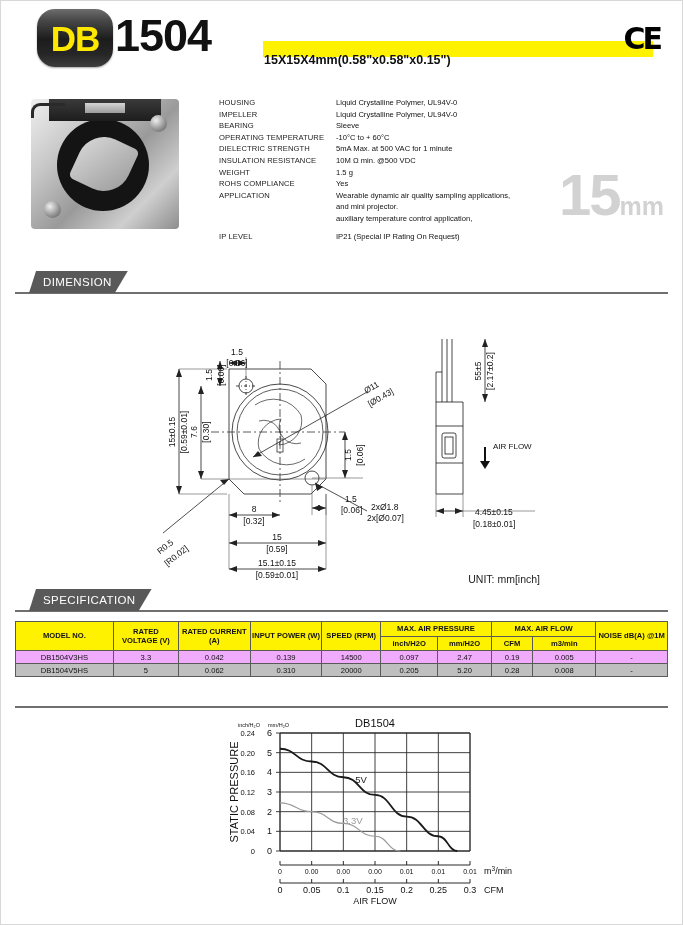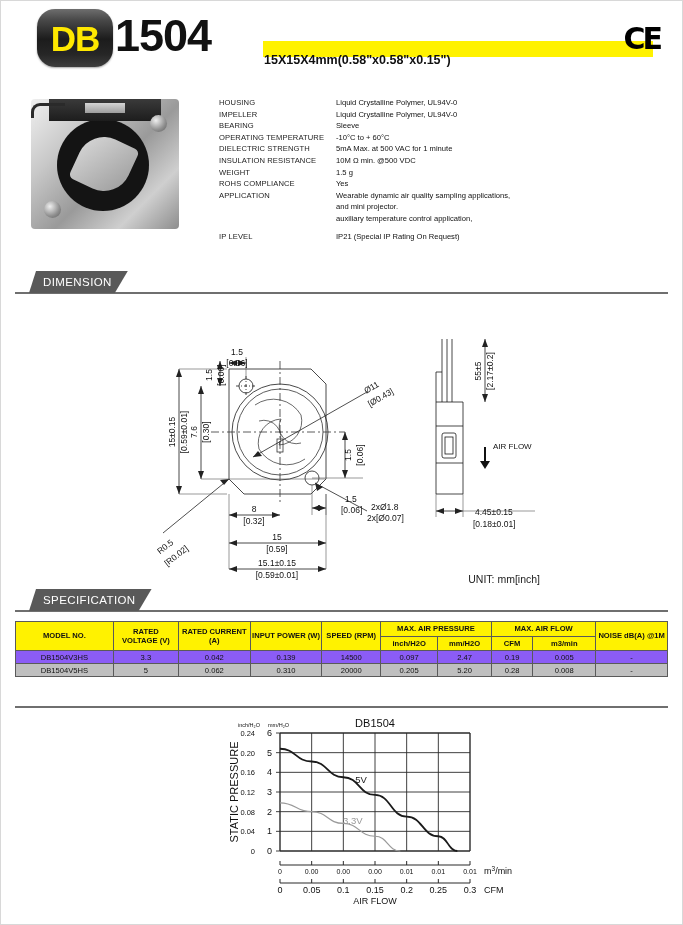--- a/index.html
+++ b/index.html
@@ -118,21 +118,21 @@
   .dim-area svg { position: absolute; left: 0; top: 0; }
   .unit-label {
     position: absolute; right: 128px; bottom: 4px;
     font-size: 10.5px; color: #222;
   }
   
   .table-wrap { margin: 6px 14px 0 14px; }
   table { border-collapse: collapse; width: 100%; font-size: 7.6px; }
   th, td { border: 1px solid #5a5a5a; text-align: center; color: #111; }
   thead th { background: #fff200; font-weight: bold; padding: 2px 1px; line-height: 9.5px; }
-  tbody td { padding: 1.5px 1px; background: #8b5cf6; }
+  tbody td { padding: 1.5px 1px; background: #f0abfc; }
   tbody tr.alt td { background: #bfbfbf; }
   
   .chart-area { position: relative; height: 200px; margin: 0 14px; }
   .chart-area svg { position: absolute; left: 0; top: 0; }
 </style>
 </head>
 <body>
 
 <div class="page">
 
@@ -202,20 +202,23 @@
           <div class="k"></div>
           <div class="v">auxiliary temperature control application,</div>
         </div>
       <div class="row" style="height:6px"></div>
       <div class="row">
           <div class="k">IP LEVEL</div>
           <div class="v">IP21 (Special IP Rating On Request)</div>
         </div>
     </div>
 
+    <div class="watermark">
+      <span>15</span><em>mm</em>
+    </div>
   </div>
 
   <div class="section-bar">
     <div class="rule"></div>
     <div class="tab">DIMENSION</div>
   </div>
 
   <div class="dim-area">
     <svg width="655" height="290" viewBox="0 0 655 290">
       <g stroke="#1a1a1a" fill="none" stroke-width="0.8">

